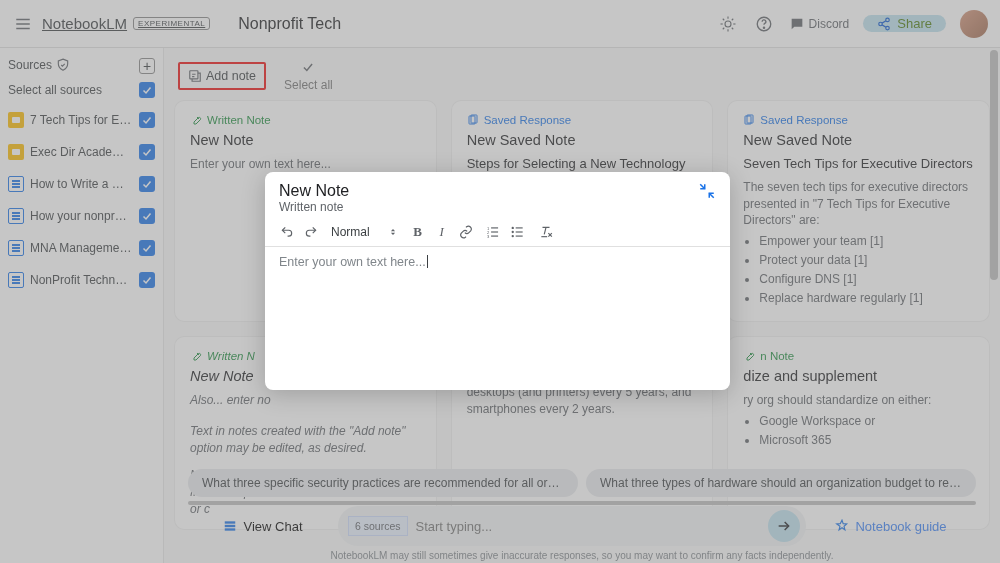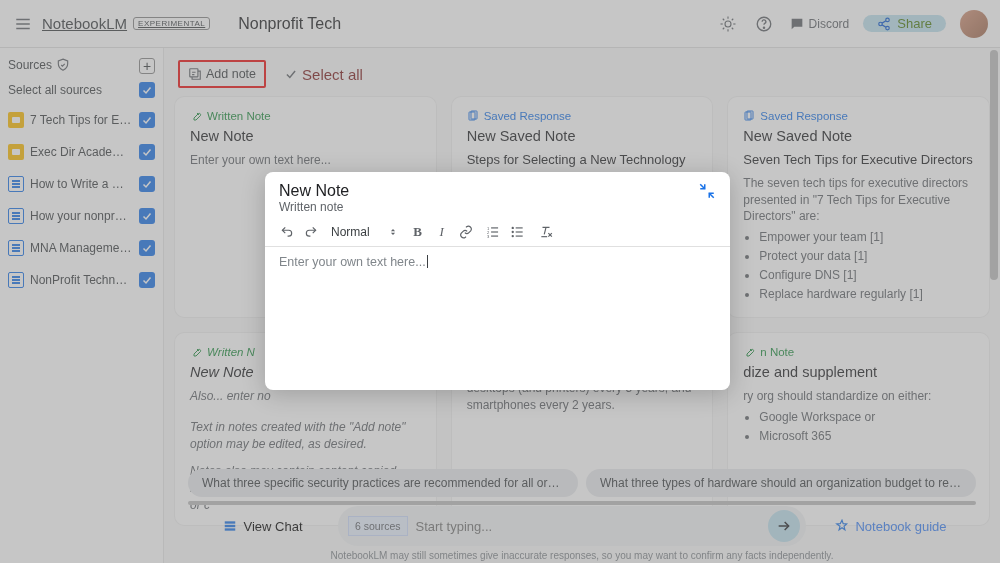--- a/index.html
+++ b/index.html
@@ -25,21 +25,21 @@
   .src-row { display:flex; align-items:center; padding:8px 0; font-size:12px; color:#3c4043; gap:6px; cursor:pointer;}
   .src-row .fi { width:16px; height:16px; border-radius:2px; flex-shrink:0; display:flex; align-items:center; justify-content:center;}
   .fi.yellow { background:#fbbc04; border-radius:2px;}
   .fi.blue { border:1.5px solid #1a73e8; border-radius:2px; position:relative;}
   .fi.blue::before { content:""; position:absolute; left:3px; right:3px; top:3px; height:1.5px; background:#1a73e8; box-shadow:0 3px 0 #1a73e8, 0 6px 0 #1a73e8;}
   .src-label { flex:1; white-space:nowrap; overflow:hidden; text-overflow:ellipsis;}
 
   .content { flex:1; background:#fafafa; padding:8px 10px 4px 10px; position:relative; overflow:hidden;}
   .toolbar-row { display:flex; gap:18px; align-items:center; padding:4px 0 8px 4px;}
   .addnote-btn { display:flex; align-items:center; gap:4px; color:#3c4043; font-size:12.5px; padding:5px 8px; border:2.5px solid #e11; border-radius:2px; cursor:pointer;}
-  .selectall-btn { display:flex; align-items:center; gap:4px; color:#7f1d1d; font-size:15px; cursor:pointer;}
+  .selectall-btn { display:flex; align-items:center; gap:4px; color:#737373; font-size:12px; cursor:pointer;flex-direction:column;}
 
   .card-grid { display:grid; grid-template-columns: repeat(3, 1fr); gap:14px; }
   .card { background:#fff; border-radius:10px; padding:14px 16px; min-height:195px; box-shadow:0 0 0 1px #eee inset; overflow:hidden;}
   .card-tag { font-size:11.5px; display:flex; align-items:center; gap:5px; margin-bottom:6px;}
   .card-tag.green { color:#1e8e3e;}
   .card-tag.blue { color:#1a73e8;}
   .card-title { font-size:14.5px; color:#202124; margin-bottom:8px;}
   .card-sub { font-size:13px; color:#202124; margin-bottom:6px; line-height:1.3;}
   .card-body { font-size:12px; color:#5f6368; line-height:1.4;}
   .card-body ul { padding-left:16px; margin-top:4px;}

